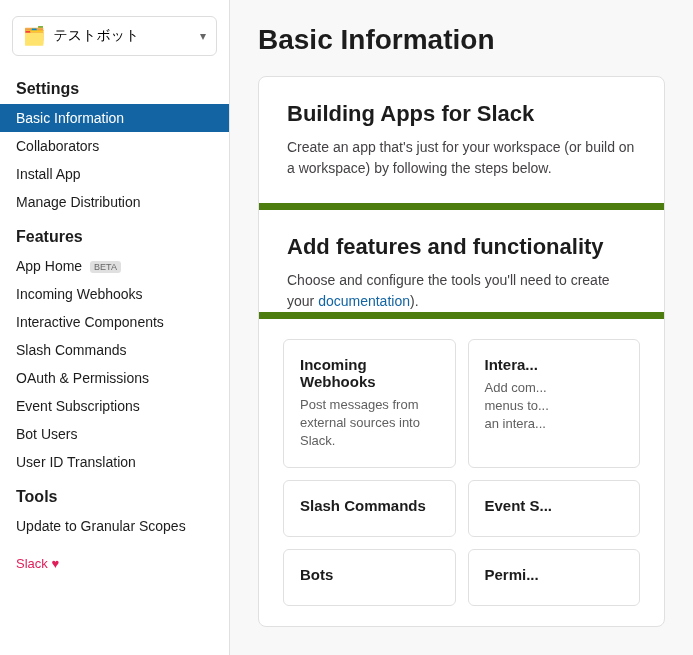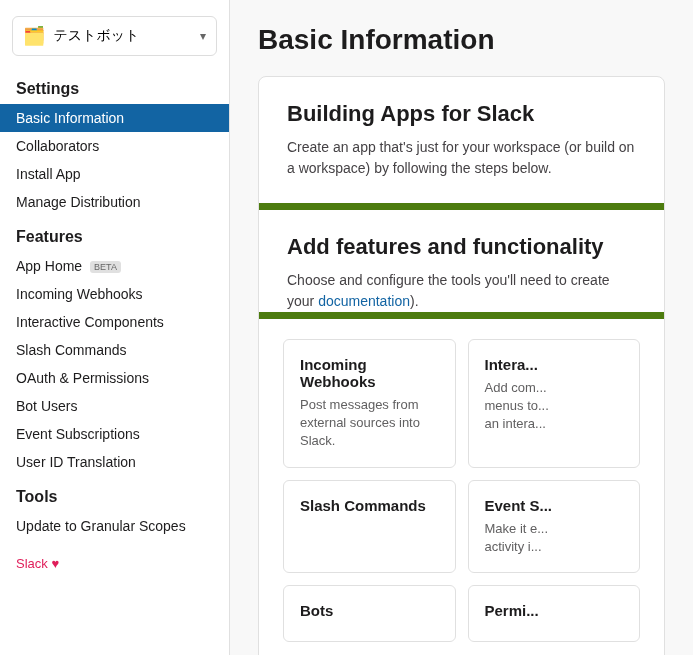--- a/index.html
+++ b/index.html
@@ -169,22 +169,22 @@
   <div class="section-label">Features</div>
 
   <a class="nav-item">
     <span>App Home</span>
     <span class="beta-badge">BETA</span>
   </a>
   <a class="nav-item">Incoming Webhooks</a>
   <a class="nav-item">Interactive Components</a>
   <a class="nav-item">Slash Commands</a>
   <a class="nav-item">OAuth &amp; Permissions</a>
+  <a class="nav-item">Event Subscriptions</a>
   <a class="nav-item">Bot Users</a>
-  <a class="nav-item">Event Subscriptions</a>
   <a class="nav-item">User ID Translation</a>
 
   <div class="section-label">Tools</div>
 
   <a class="nav-item">Update to Granular Scopes</a>
 
   <div class="slack-love">Slack ♥</div>
 </aside>
 
 <main class="main">
@@ -216,21 +216,20 @@
         <div class="feature-tile-title">Intera...</div>
         <div class="feature-tile-desc">Add com...<br>menus to...<br>an intera...</div>
       </div>
 
       <div class="feature-tile">
         <div class="feature-tile-title">Slash Commands</div>
       </div>
 
       <div class="feature-tile">
         <div class="feature-tile-title">Event S...</div>
-        <div class="feature-tile-desc">Make it e...<br>activity i...</div>
       </div>
 
       <div class="feature-tile">
         <div class="feature-tile-title">Bots</div>
         <div class="feature-tile-desc"></div>
       </div>
 
       <div class="feature-tile">
         <div class="feature-tile-title">Permi...</div>
         <div class="feature-tile-desc"></div>

